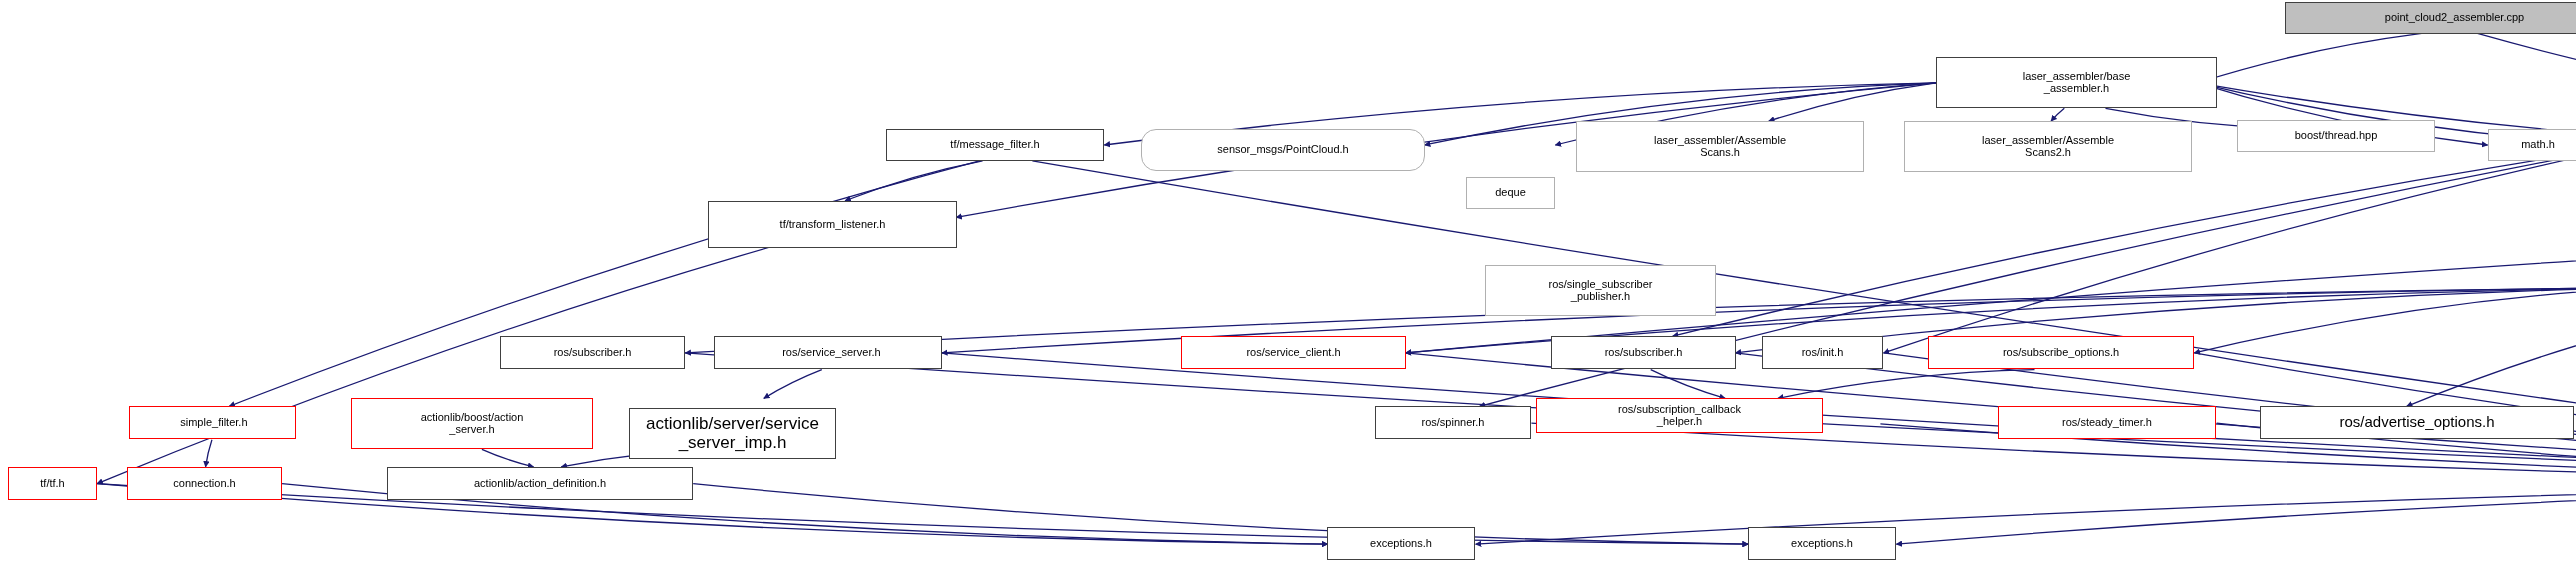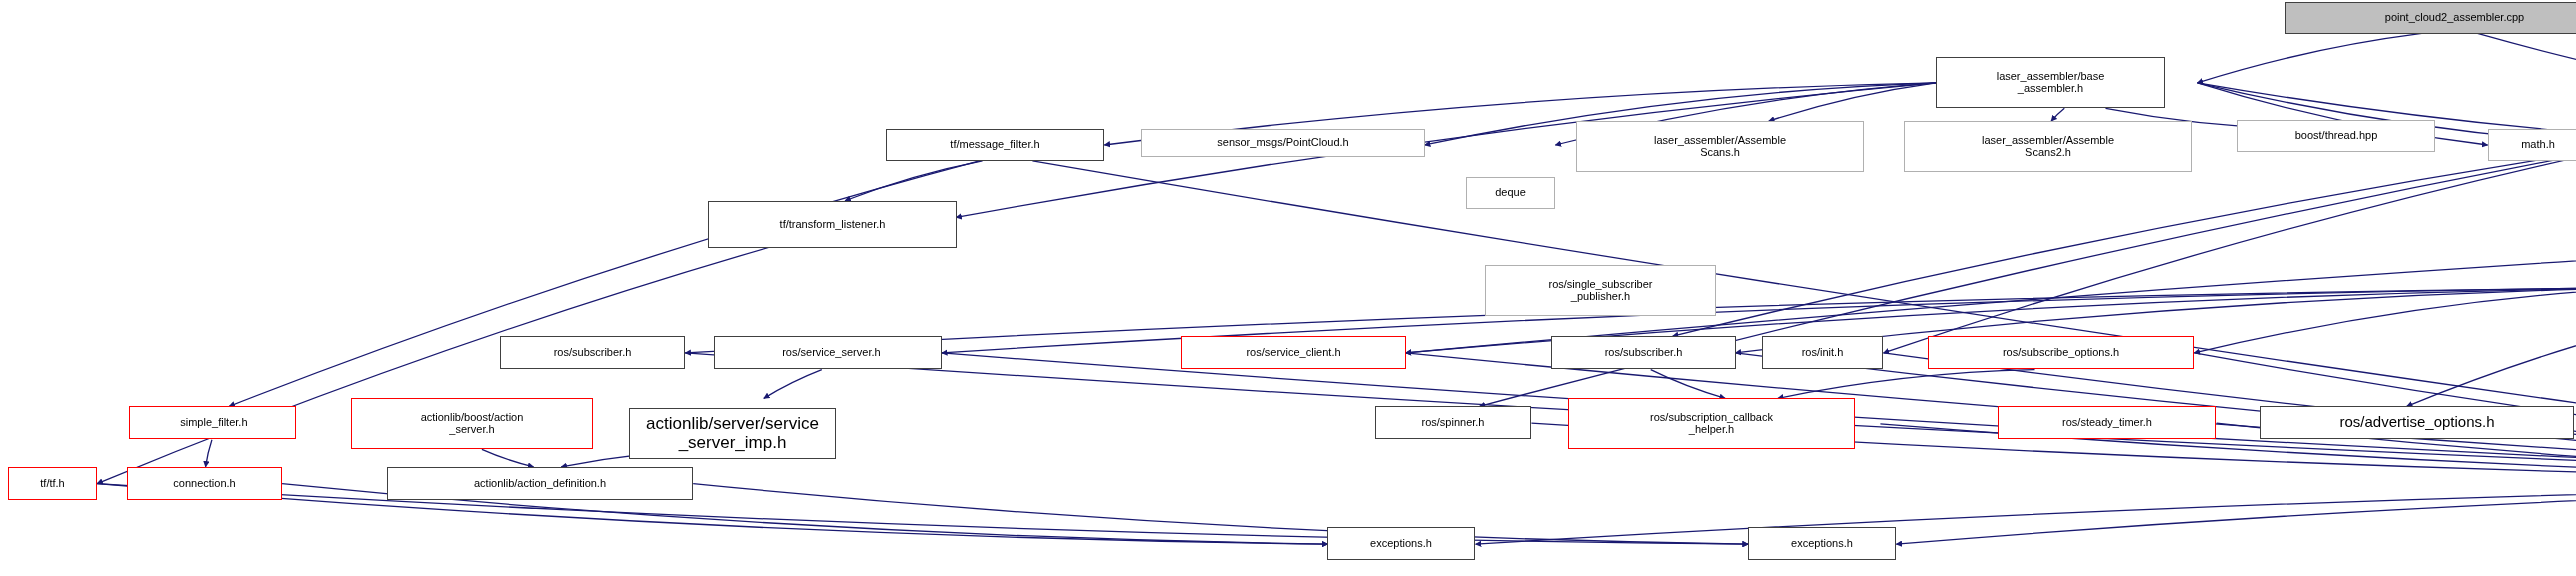--- a/index.html
+++ b/index.html
@@ -107,24 +107,24 @@
         <path d="M 122.0 607.0 Q 892.6 673.0 1666.0 683.0" fill="none" stroke="#191970" stroke-width="1.6" marker-end="url(#arrow)"></path>
         <path d="M 122.0 607.0 Q 1157.0 673.0 2194.0 683.0" fill="none" stroke="#191970" stroke-width="1.6" marker-end="url(#arrow)"></path>
         <path d="M 354.0 607.0 Q 1008.4 673.0 1666.0 683.0" fill="none" stroke="#191970" stroke-width="1.6" marker-end="url(#arrow)"></path>
         <path d="M 870.0 607.0 Q 1530.4 673.0 2194.0 683.0" fill="none" stroke="#191970" stroke-width="1.6" marker-end="url(#arrow)"></path>
         <path d="M 3980.0 607.0 Q 2915.0 617.0 1852.0 683.0" fill="none" stroke="#191970" stroke-width="1.6" marker-end="url(#arrow)"></path>
         <path d="M 3980.0 607.0 Q 3178.7 617.0 2380.0 683.0" fill="none" stroke="#191970" stroke-width="1.6" marker-end="url(#arrow)"></path>
       </g>
   </svg>
   <div id="node-layer">
       <div class="node root" style="left: 2285px; top: 1.6px; width: 339px; height: 32px; font-size: 11px;">point_cloud2_assembler.cpp</div>
-      <div class="node dark" style="left: 1936px; top: 57px; width: 229px; height: 51px; font-size: 11px;">laser_assembler/base
+      <div class="node dark" style="left: 1936px; top: 57px; width: 281px; height: 51px; font-size: 11px;">laser_assembler/base
 _assembler.h</div>
       <div class="node dark" style="left: 886px; top: 129px; width: 218px; height: 32px; font-size: 11px;">tf/message_filter.h</div>
-      <div class="node grey" style="left: 1141px; top: 129px; width: 284px; height: 28px; font-size: 11px;">sensor_msgs/PointCloud.h</div>
+      <div class="node grey" style="left: 1141px; top: 129px; width: 284px; height: 42px; font-size: 11px; border-radius: 15px;">sensor_msgs/PointCloud.h</div>
       <div class="node grey" style="left: 1466px; top: 129px; width: 89px; height: 32px; font-size: 11px; margin-top: 48px;">deque</div>
       <div class="node grey" style="left: 1576px; top: 121px; width: 288px; height: 51px; font-size: 11px;">laser_assembler/Assemble
 Scans.h</div>
       <div class="node grey" style="left: 1904px; top: 121px; width: 288px; height: 51px; font-size: 11px;">laser_assembler/Assemble
 Scans2.h</div>
       <div class="node grey" style="left: 2237px; top: 120px; width: 198px; height: 32px; font-size: 11px;">boost/thread.hpp</div>
       <div class="node grey" style="left: 2488px; top: 129px; width: 100px; height: 32px; font-size: 11px;">math.h</div>
       <div class="node dark" style="left: 708px; top: 201px; width: 249px; height: 47px; font-size: 11px;">tf/transform_listener.h</div>
       <div class="node grey" style="left: 1485px; top: 265px; width: 231px; height: 51px; font-size: 11px;">ros/single_subscriber
 _publisher.h</div>
@@ -133,21 +133,21 @@
       <div class="node red" style="left: 1181px; top: 336px; width: 225px; height: 33px; font-size: 11px;">ros/service_client.h</div>
       <div class="node dark" style="left: 1551px; top: 336px; width: 185px; height: 33px; font-size: 11px;">ros/subscriber.h</div>
       <div class="node dark" style="left: 1762px; top: 336px; width: 121px; height: 33px; font-size: 11px;">ros/init.h</div>
       <div class="node red" style="left: 1928px; top: 336px; width: 266px; height: 33px; font-size: 11px;">ros/subscribe_options.h</div>
       <div class="node red" style="left: 129px; top: 406px; width: 167px; height: 33px; font-size: 11px; padding-left: 6px;">simple_filter.h</div>
       <div class="node red" style="left: 351px; top: 398px; width: 242px; height: 51px; font-size: 11px;">actionlib/boost/action
 _server.h</div>
       <div class="node dark" style="left: 629px; top: 408px; width: 207px; height: 51px; font-size: 17px;">actionlib/server/service
 _server_imp.h</div>
       <div class="node dark" style="left: 1375px; top: 406px; width: 156px; height: 33px; font-size: 11px;">ros/spinner.h</div>
-      <div class="node red" style="left: 1568px; top: 398px; width: 287px; height: 51px; font-size: 11px; text-align: center;">ros/subscription_callback
+      <div class="node red" style="left: 1536px; top: 398px; width: 287px; height: 35px; font-size: 11px; text-align: center;">ros/subscription_callback
 _helper.h</div>
       <div class="node red" style="left: 1998px; top: 406px; width: 218px; height: 33px; font-size: 11px;">ros/steady_timer.h</div>
       <div class="node dark" style="left: 2260px; top: 406px; width: 314px; height: 33px; font-size: 15px;">ros/advertise_options.h</div>
       <div class="node red" style="left: 8px; top: 467px; width: 89px; height: 33px; font-size: 11px;">tf/tf.h</div>
       <div class="node red" style="left: 127px; top: 467px; width: 155px; height: 33px; font-size: 11px;">connection.h</div>
       <div class="node dark" style="left: 387px; top: 467px; width: 306px; height: 33px; font-size: 11px;">actionlib/action_definition.h</div>
       <div class="node dark" style="left: 1327px; top: 527px; width: 148px; height: 33px; font-size: 11px;">exceptions.h</div>
       <div class="node dark" style="left: 1748px; top: 527px; width: 148px; height: 33px; font-size: 11px;">exceptions.h</div>
     </div>
 </div>

